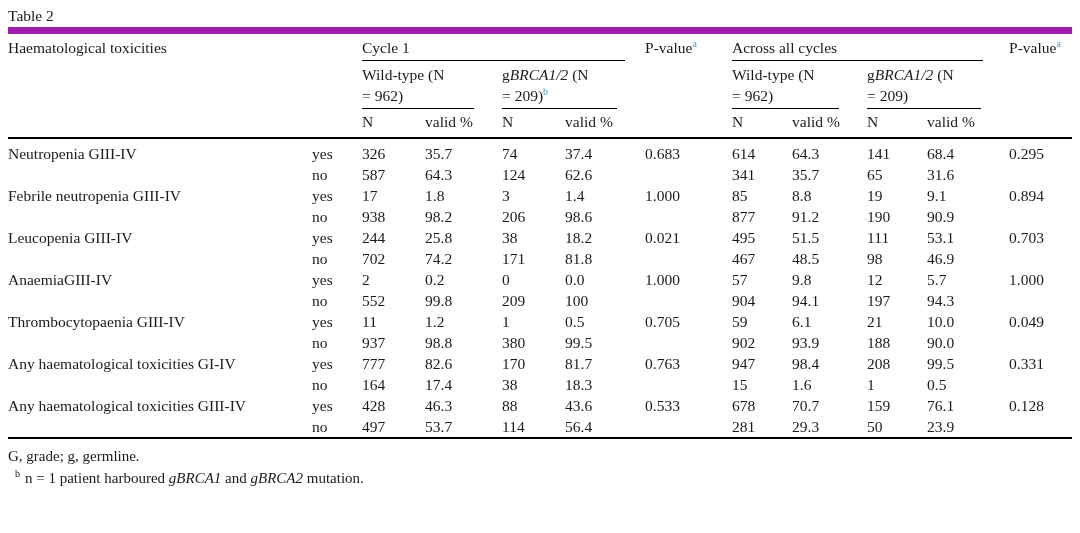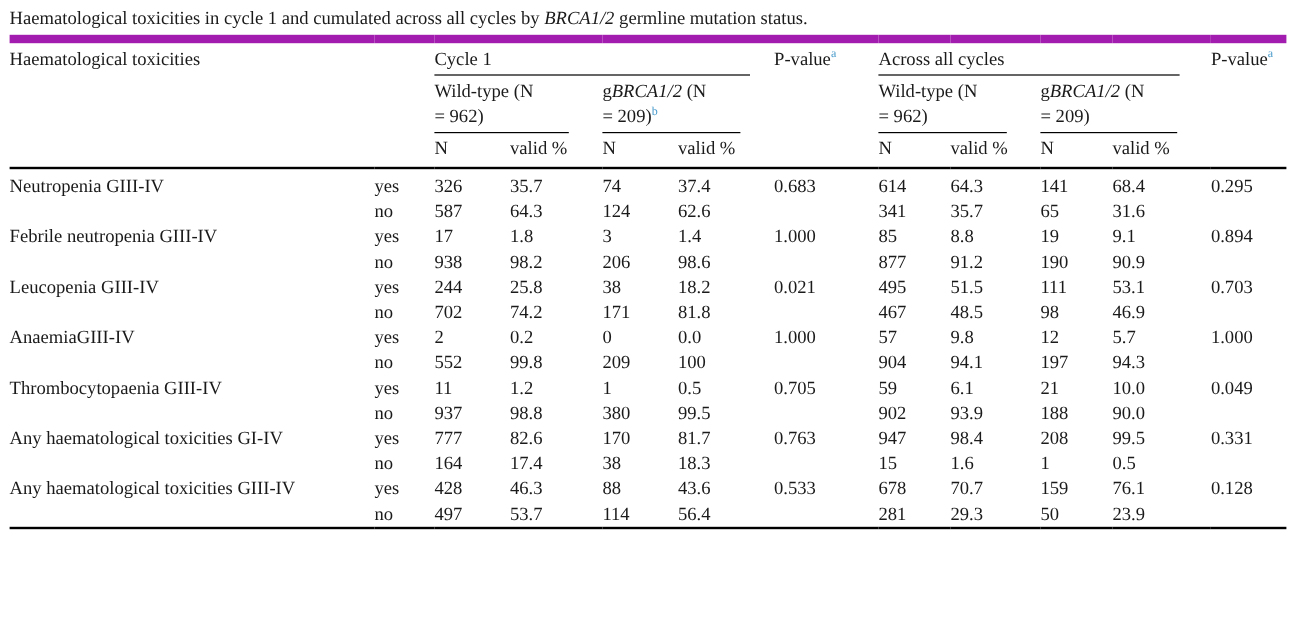--- a/index.html
+++ b/index.html
@@ -42,21 +42,21 @@
 
   .footnotes { padding-top:6px; font-size:15px; line-height:22px; }
   .fn { padding-left:7px; }
   .fn sup { margin-right:5px; }
 </style>
 </head>
 <body>
 
 <div class="page">
 
-  <div class="caption-text"><span>Haematological toxicities in cycle 1 and cumulated across all cycles by </span><i>BRCA1/2</i><span> germline mutation status.</span></div>
+  <div class="caption-label">Table 2</div>
 
   <table class="tox">
     <colgroup>
       <col style="width:304px">
         <col style="width:50px">
       <col style="width:63px">
         <col style="width:77px">
       <col style="width:63px">
         <col style="width:80px">
       <col style="width:87px">
@@ -302,15 +302,17 @@
           <td>281</td>
           <td>29.3</td>
           <td>50</td>
           <td>23.9</td>
           <td class="pv"></td>
         </tr>
       </tbody>
   </table>
 
   <div class="footnotes">
+    <div>G, grade; g, germline.</div>
+    <div class="fn"><sup>b</sup><span>n = 1 patient harboured </span><i>gBRCA1</i><span> and </span><i>gBRCA2</i><span> mutation.</span></div>
   </div>
 
 </div>
 
 </body></html>

